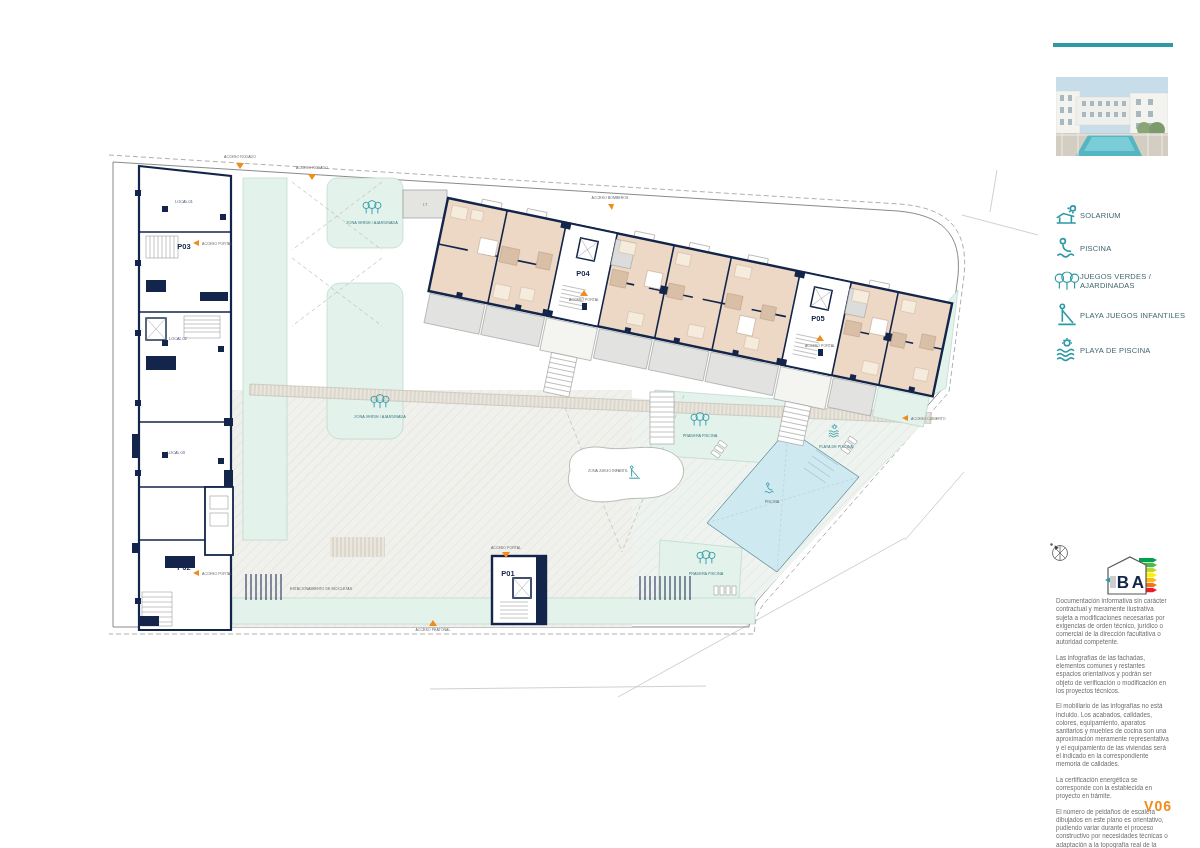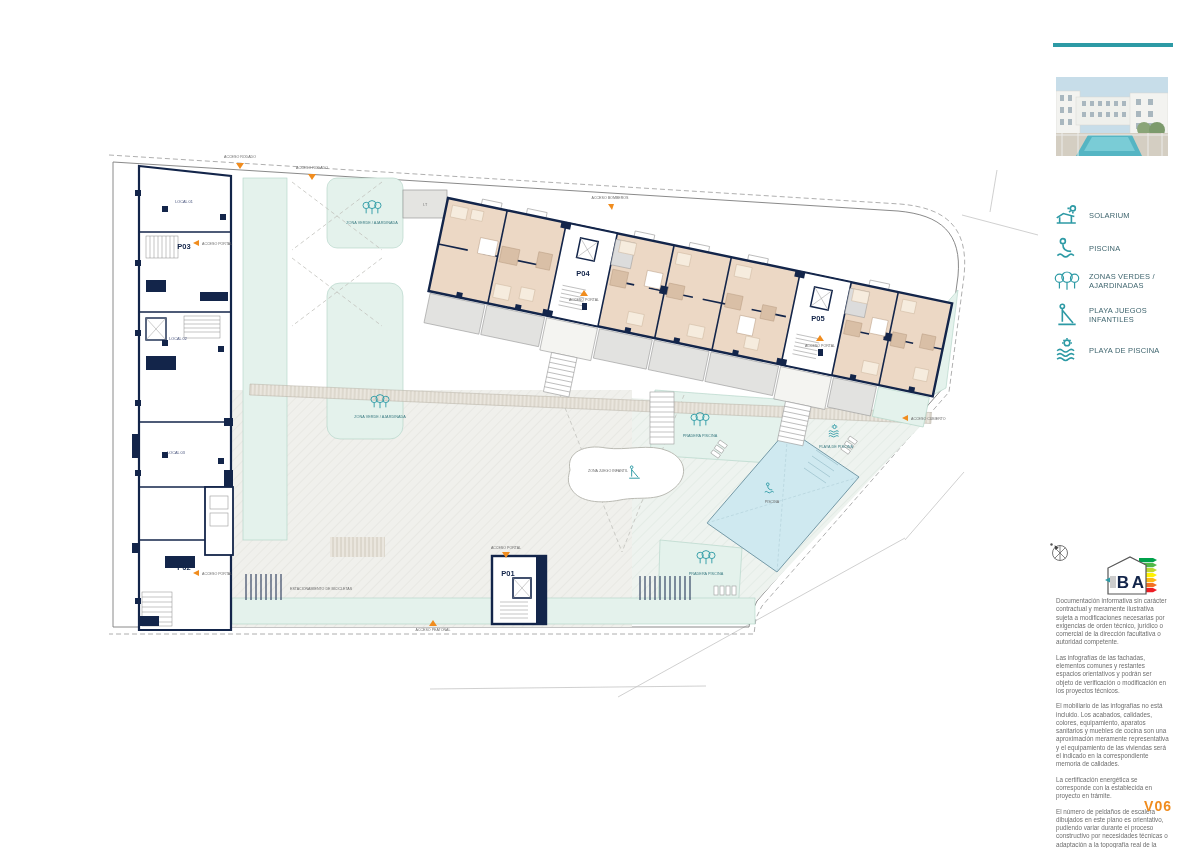--- a/index.html
+++ b/index.html
@@ -3,21 +3,21 @@
 <meta charset="utf-8">
 <style>
   html,body{margin:0;padding:0;background:#fff;}
   .page{position:relative;width:1200px;height:848px;background:#ffffff;overflow:hidden;
         font-family:"Liberation Sans",sans-serif;}
   .abs{position:absolute;}
   
   .teal-rule{left:1053px;top:43px;width:120px;height:3.5px;background:#2d9aa5;}
   .photo{left:1056px;top:77px;width:112px;height:79px;}
   .legend{left:1054px;top:204px;width:140px;}
-  .legend-item{display:flex;align-items:center;gap:9px;margin-bottom:11px;min-height:22px;}
+  .legend-item{display:flex;align-items:center;margin-bottom:11px;min-height:22px;}
   .legend-item svg{flex:0 0 26px;color:#2d9aa5;}
   .legend-label{font-size:7.5px;color:#40666f;letter-spacing:.2px;line-height:1.2;}
   .compass{left:1048px;top:541px;}
   .energy{left:1103px;top:552px;}
   .disclaimers{left:1056px;top:597px;width:114px;}
   .disclaimers p{margin:0 0 7px 0;font-size:6.3px;line-height:1.32;color:#6e6e6e;}
   .version{left:1118px;top:798px;width:54px;text-align:right;font-size:14px;font-weight:bold;
            color:#f08c1e;letter-spacing:1px;}
   
   text{font-family:"Liberation Sans",sans-serif;}
@@ -468,21 +468,21 @@
   <div class="legend-item">
     <svg width="24" height="22" viewBox="0 0 16 16">
           <use href="#sym-swimmer"></use>
         </svg>
     <span class="legend-label">PISCINA</span>
   </div>
   <div class="legend-item">
     <svg width="28" height="22" viewBox="0 0 24 18">
           <use href="#sym-trees"></use>
         </svg>
-    <span class="legend-label">ZONAS VERDES / AJARDINADAS</span>
+    <span class="legend-label">JUEGOS VERDES / AJARDINADAS</span>
   </div>
   <div class="legend-item">
     <svg width="24" height="24" viewBox="0 0 16 18">
           <use href="#sym-slide"></use>
         </svg>
     <span class="legend-label">PLAYA JUEGOS INFANTILES</span>
   </div>
   <div class="legend-item">
     <svg width="24" height="24" viewBox="0 0 16 17">
           <use href="#sym-playa"></use>

